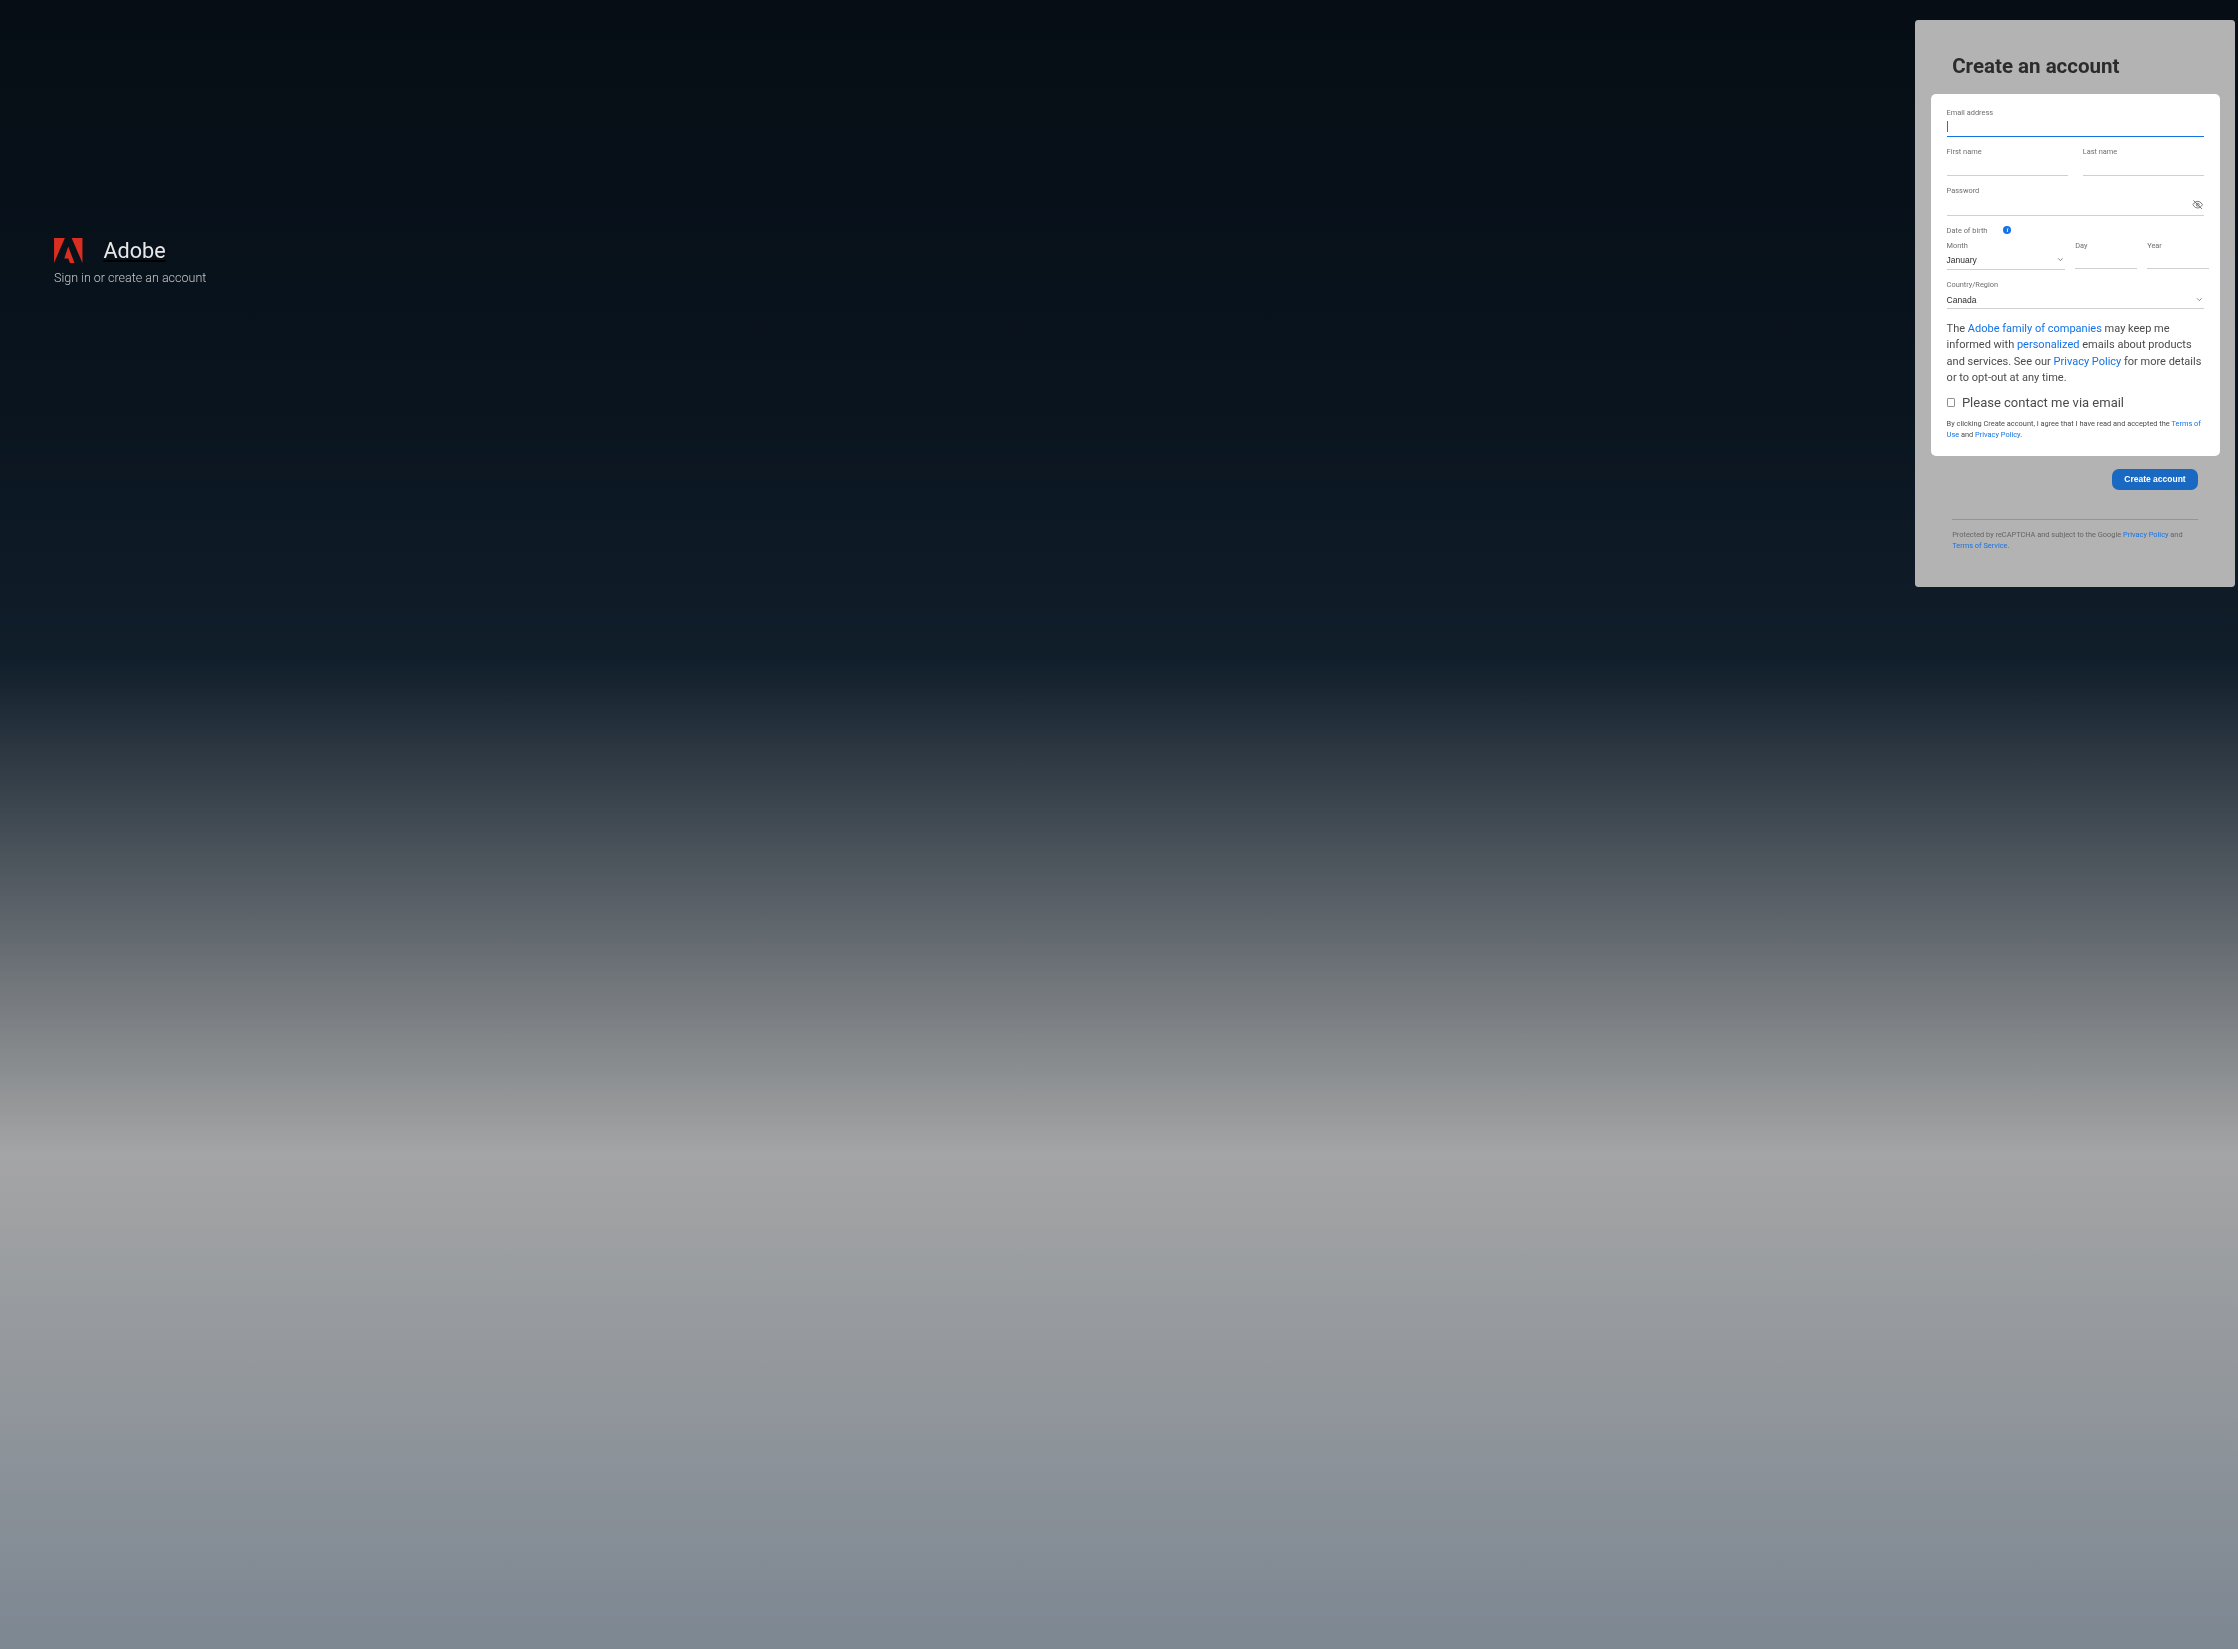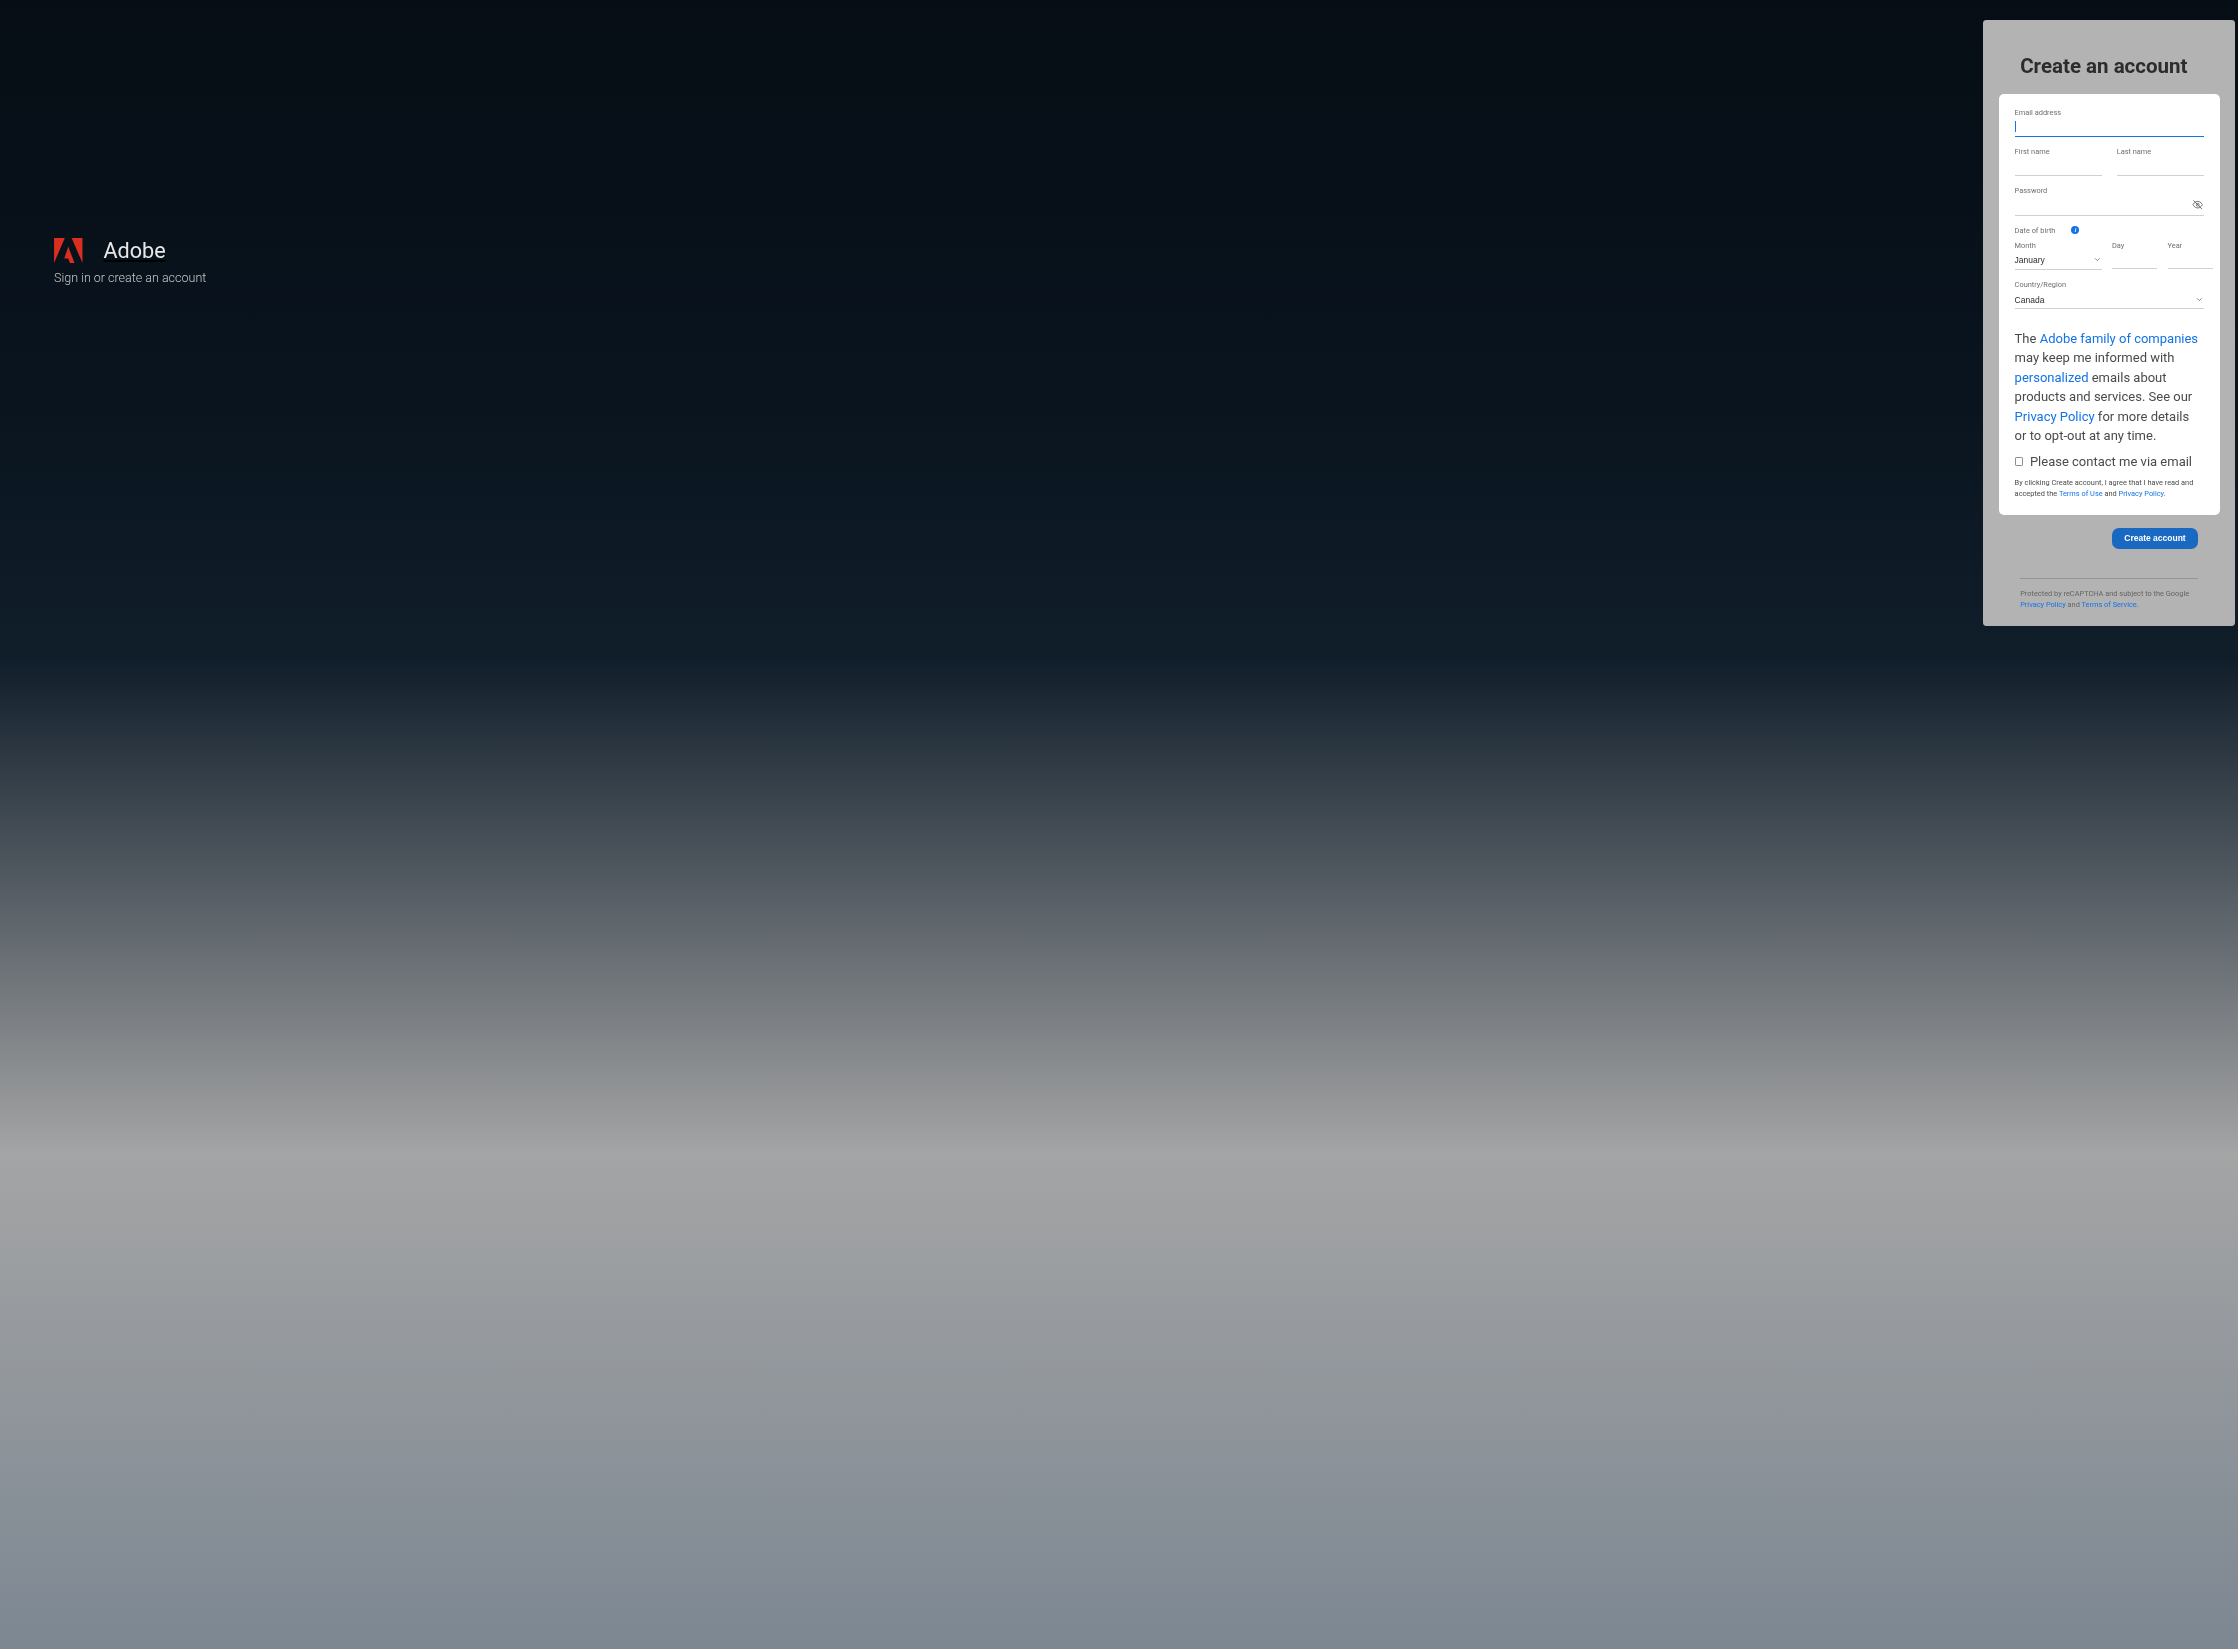--- a/index.html
+++ b/index.html
@@ -43,24 +43,24 @@
   .tagline {
     color: #c7c7c7;
     font-size: 12.5px;
     font-weight: 300;
   }
 
   .panel {
     position: absolute;
     top: 20px;
     right: 2.8px;
-    width: 252px;
+    width: 320px;
     background: #b3b3b3;
     border-radius: 3.4px;
-    padding: 34px 37px 16px 37px;
+    padding: 34px 37px 36px 37px;
     z-index: 2;
     min-height: 510px;
   }
   .panel-title {
     font-size: 20.5px;
     font-weight: 700;
     color: #2c2c2c;
     margin-bottom: 16px;
   }
   .card {
@@ -185,24 +185,24 @@
     height: 17px;
     width: 100%;
     background: transparent;
     border-top: none;
     border-left: none;
     border-right: none;
     outline: none;
   }
 
   .consent {
-    font-size: 13px;
+    font-size: 11px;
     color: #4b4b4b;
     line-height: 1.5;
-    margin-top: 20px;
+    margin-top: 12px;
   }
   .consent a, .link {
     color: #1473e6;
     text-decoration: none;
     cursor: pointer;
   }
   .check-row {
     display: flex;
     align-items: center;
     gap: 6.8px;

